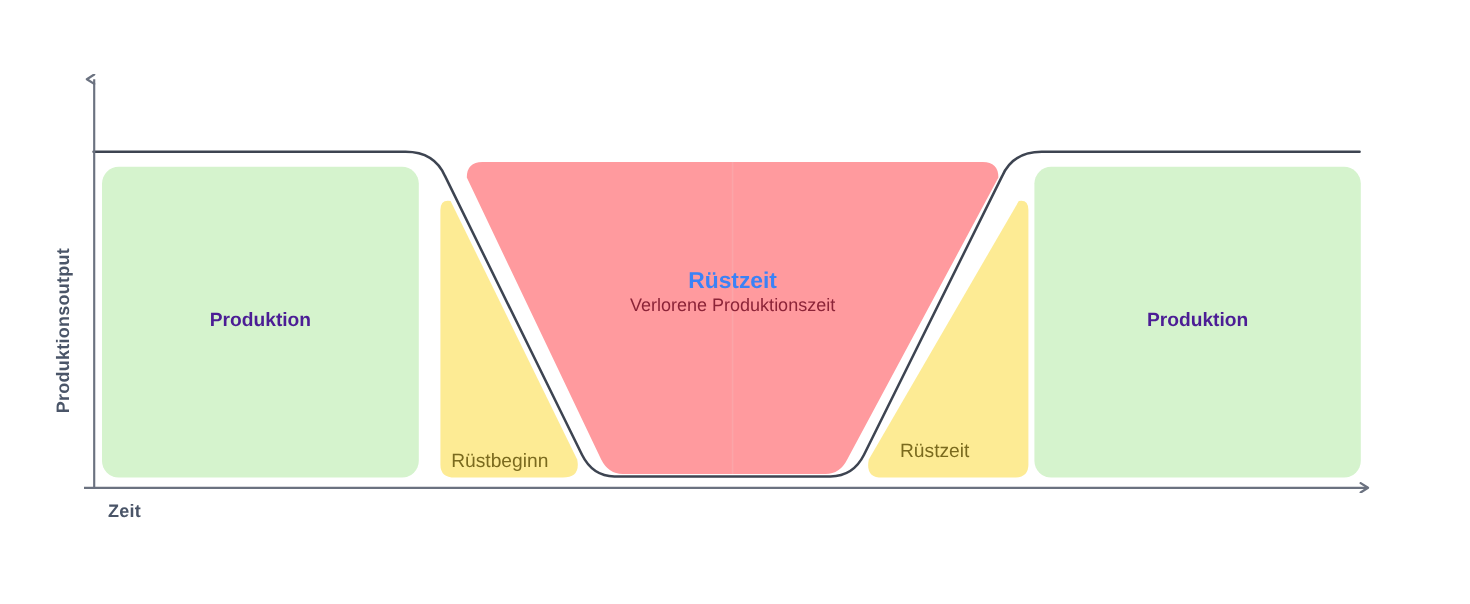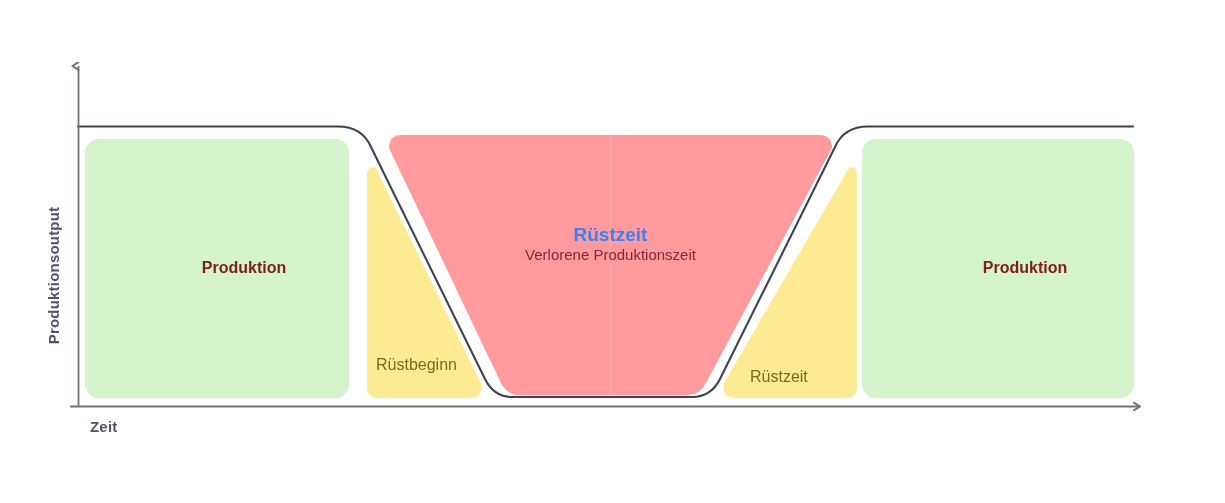--- a/index.html
+++ b/index.html
@@ -44,25 +44,24 @@
   #x-axis-label {
     left: 90px;
     top: 418px;
   }
   .shape-label {
     position: absolute;
     white-space: nowrap;
     pointer-events: none;
   }
   .label-production {
-    color: #7f1d1d;
+    color: #4c1d95;
     font-size: 16px;
     font-weight: bold;
     text-align: center;
-    padding-left: 27px;
   }
   .label-setup {
     color: #7a6a1e;
     font-size: 16px;
     font-weight: normal;
   }
   .label-rust-title {
     color: #3b82f6;
     font-size: 19px;
     font-weight: bold;
@@ -86,21 +85,21 @@
     top: 259px;
     width: 264px;
   }
   #label-prod-2 {
     left: 862px;
     top: 259px;
     width: 272px;
   }
   #label-ruestbeginn {
     left: 376px;
-    top: 356px;
+    top: 376px;
   }
   #label-ruestende {
     left: 750px;
     top: 368px;
   }
 </style>
 </head>
 <body>
 
 <div id="diagram-root">

